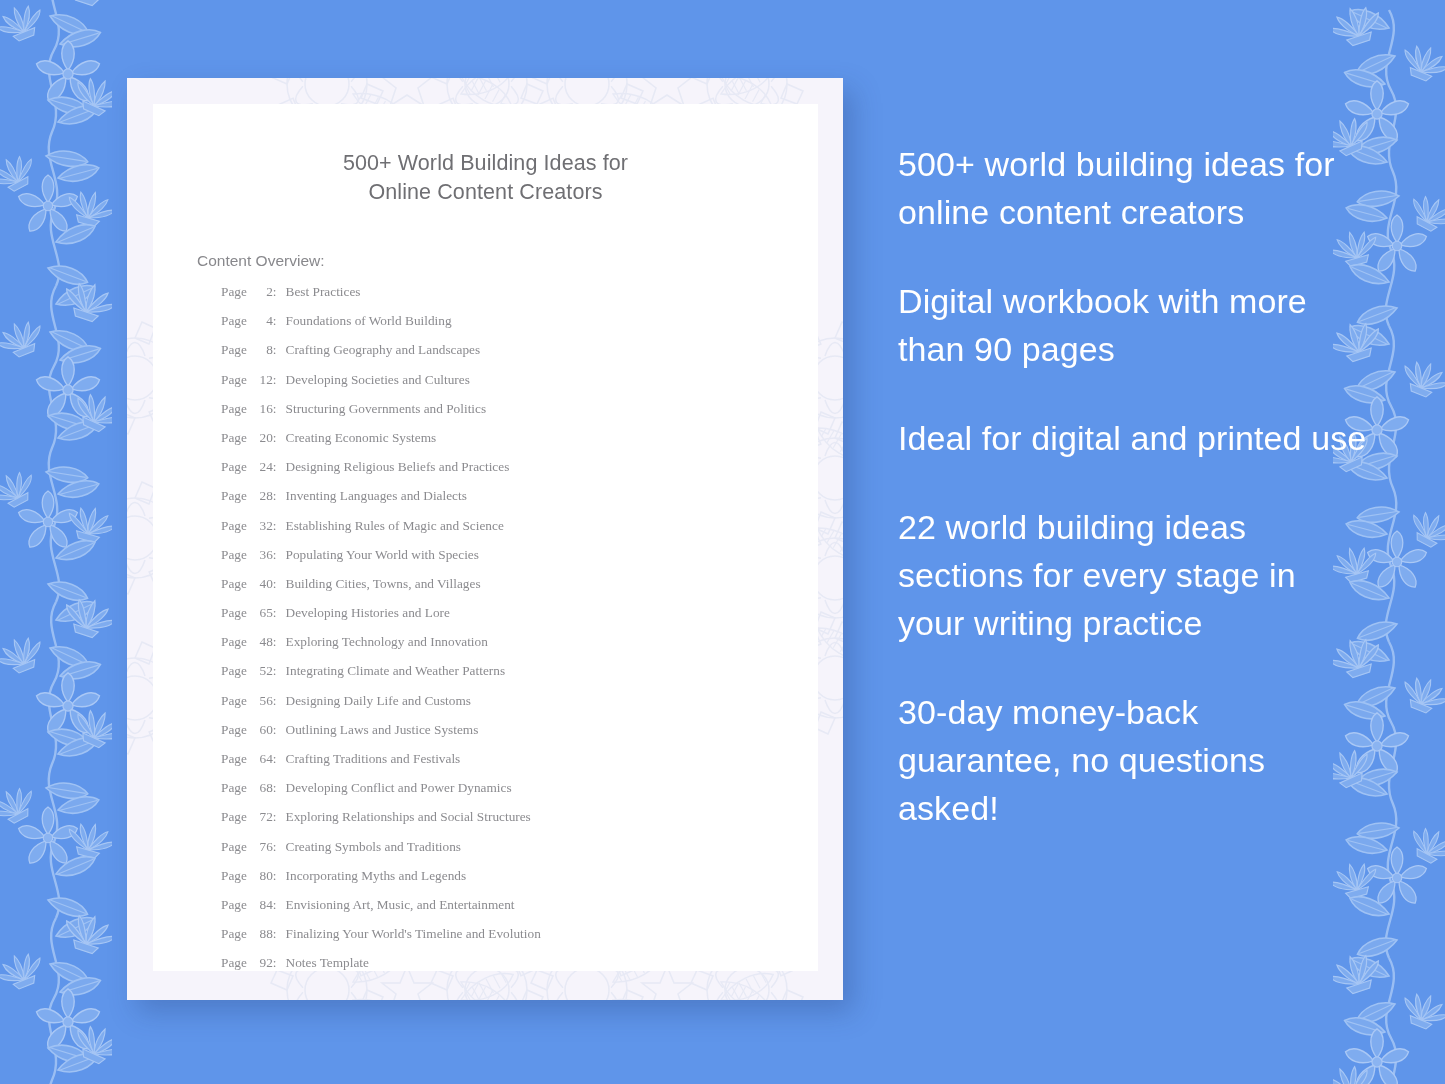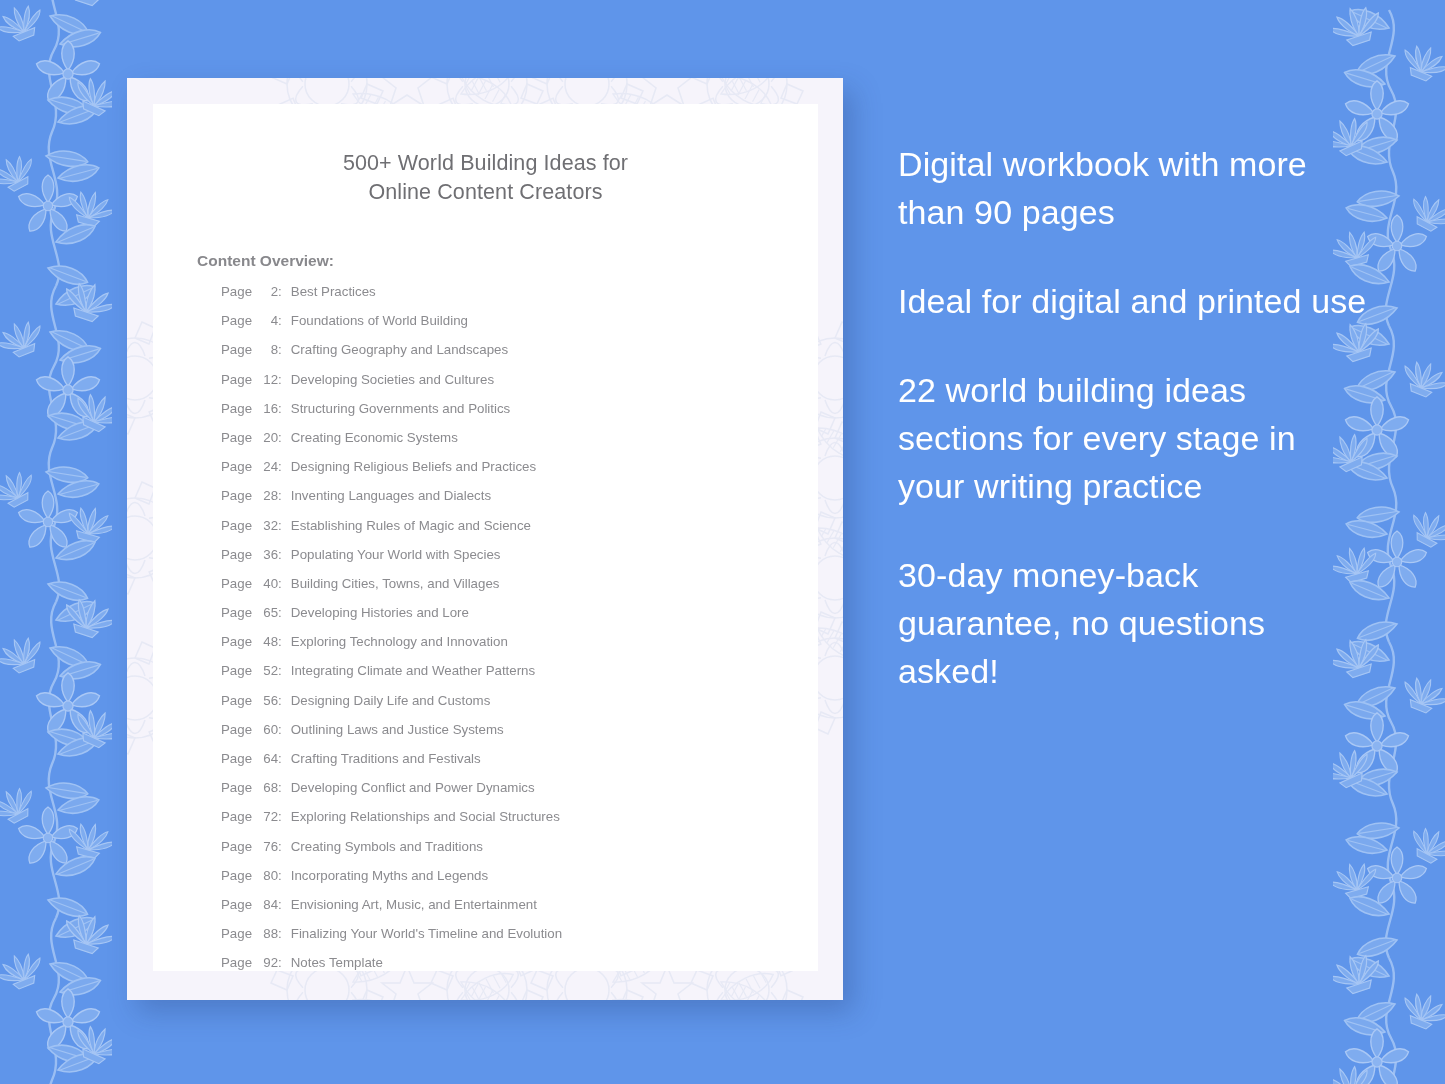--- a/index.html
+++ b/index.html
@@ -62,26 +62,27 @@
     color:#6f6f73;
     font-weight:400;
     letter-spacing:.1px;
   }
   .doc-title .line { display:block; }
 
   .overview-label {
     margin:45px 0 0 44px;
     font-size:15.5px;
     color:#88888c;
-    font-weight:700;
+    font-weight:400;
   }
 
   .toc {
     margin:14px 0 0 68px;
     list-style:none;
+    font-family:Liberation Serif, serif;
   }
   .toc-row {
     display:flex;
     align-items:baseline;
     height:29.2px;
     font-size:13.3px;
     color:#8b8b8f;
     white-space:nowrap;
   }
   .toc-page-label { }
@@ -398,17 +399,18 @@
           <span class="toc-page-num">92</span>
           <span class="toc-colon">:</span>
           <span class="toc-title">Notes Template</span>
         </li>
       </ul>
 
   </div>
 </div>
 
 <div class="marketing" id="marketing-list">
+    <p class="marketing-item">500+ world building ideas for online content creators</p>
     <p class="marketing-item">Digital workbook with more than 90 pages</p>
     <p class="marketing-item">Ideal for digital and printed use</p>
     <p class="marketing-item">22 world building ideas sections for every stage in your writing practice</p>
     <p class="marketing-item">30-day money-back guarantee, no questions asked!</p>
   </div>
 
 </body></html>

